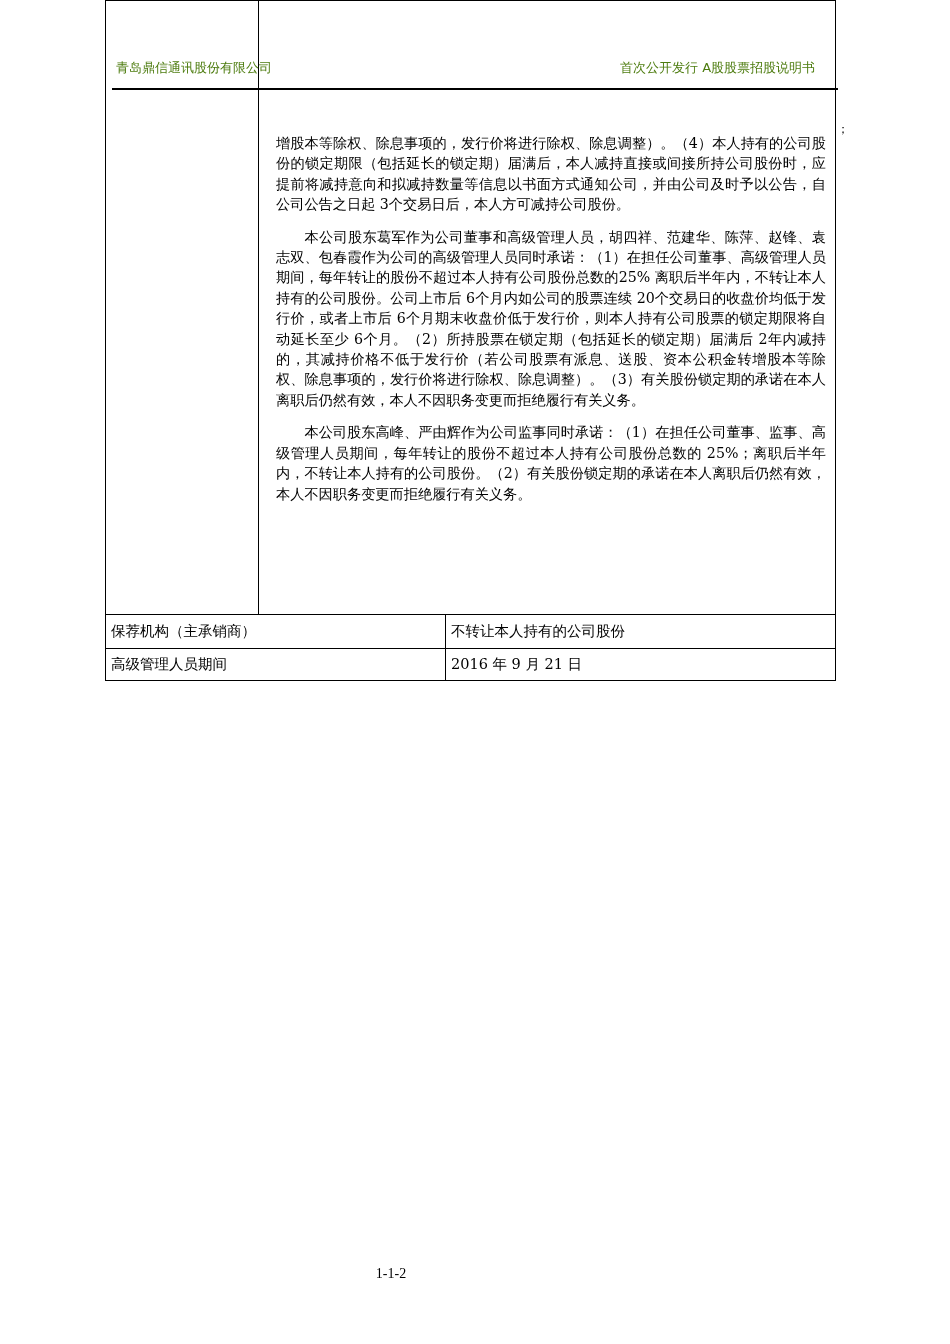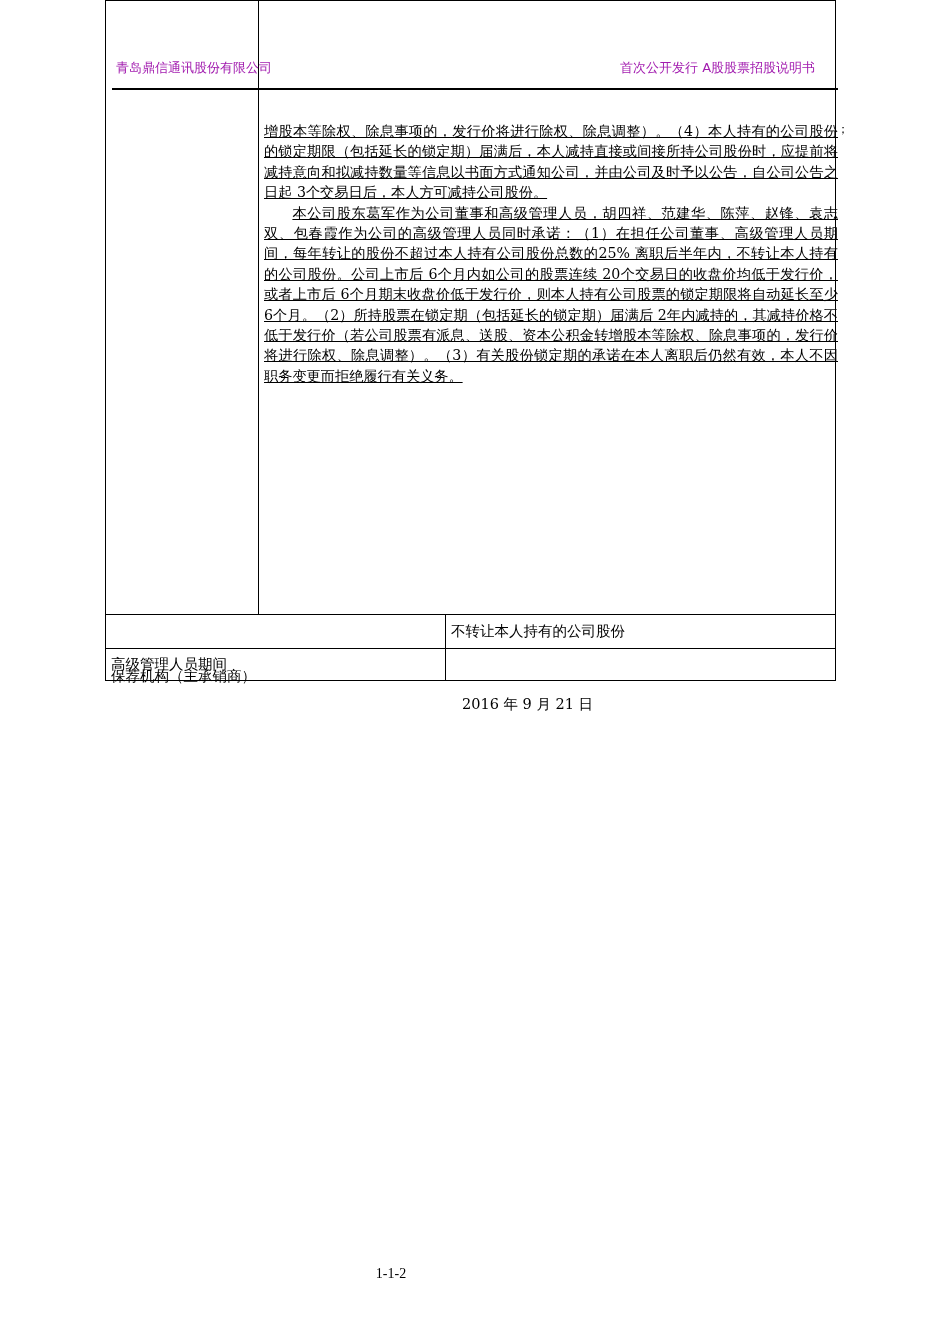--- a/index.html
+++ b/index.html
@@ -1,24 +1,24 @@
 <!DOCTYPE html>
 <html><head>
   <meta charset="utf-8">
   <style>
     html, body { margin: 0; padding: 0; background: #ffffff; }
     body { width: 950px; height: 1344px; position: relative; overflow: hidden;
            font-family: "DejaVu Serif", "Liberation Serif", serif; color: #000; }
     .vline { position: absolute; width: 1px; background: #000; }
     .hline { position: absolute; height: 1px; background: #000; }
     .hdr-text { position: absolute; top: 59px; font-size: 13px; white-space: nowrap;
-                font-family: "DejaVu Sans", "Liberation Sans", sans-serif; color: #a21caf; }
+                font-family: "DejaVu Sans", "Liberation Sans", sans-serif; color: #4d7c0f; }
     .body-text { position: absolute; left: 264px; top: 121px; width: 574px;
                  font-size: 14.2px; line-height: 20.4px; }
-    .body-text p { margin: 0; text-align: justify; text-decoration: underline; }
+    .body-text p { margin: 12px; text-align: justify; }
     .body-text p.indent { text-indent: 2em; }
     .cell-text { position: absolute; font-size: 14.5px; white-space: nowrap; }
     .stray { position: absolute; left: 837px; top: 121px; font-size: 12px; }
     .page-num { position: absolute; top: 1266px; left: 0; width: 782px; text-align: center;
                 font-size: 14px; font-family: "Liberation Serif", serif; }
   </style>
 </head>
 <body>
 
 <div class="hline" style="left:105px; top:0px; width:731px;"></div>
@@ -26,26 +26,27 @@
 <div class="vline" style="left:835px; top:0px; height:681px;"></div>
 <div class="vline" style="left:258px; top:0px; height:615px;"></div>
 
 <div class="hdr-text" style="left:116px;">青岛鼎信通讯股份有限公司</div>
 <div class="hdr-text" style="left:620px;text-align:right;">首次公开发行 A股股票招股说明书</div>
 <div class="hline" style="left:112px; top:88px; width:726px; height:1.5px;"></div>
 
 <div class="body-text">
   <p>增股本等除权、除息事项的，发行价将进行除权、除息调整）。（4）本人持有的公司股份的锁定期限（包括延长的锁定期）届满后，本人减持直接或间接所持公司股份时，应提前将减持意向和拟减持数量等信息以书面方式通知公司，并由公司及时予以公告，自公司公告之日起 3个交易日后，本人方可减持公司股份。</p>
   <p class="indent">本公司股东葛军作为公司董事和高级管理人员，胡四祥、范建华、陈萍、赵锋、袁志双、包春霞作为公司的高级管理人员同时承诺：（1）在担任公司董事、高级管理人员期间，每年转让的股份不超过本人持有公司股份总数的25% 离职后半年内，不转让本人持有的公司股份。公司上市后 6个月内如公司的股票连续 20个交易日的收盘价均低于发行价，或者上市后 6个月期末收盘价低于发行价，则本人持有公司股票的锁定期限将自动延长至少 6个月。（2）所持股票在锁定期（包括延长的锁定期）届满后 2年内减持的，其减持价格不低于发行价（若公司股票有派息、送股、资本公积金转增股本等除权、除息事项的，发行价将进行除权、除息调整）。（3）有关股份锁定期的承诺在本人离职后仍然有效，本人不因职务变更而拒绝履行有关义务。</p>
+  <p class="indent">本公司股东高峰、严由辉作为公司监事同时承诺：（1）在担任公司董事、监事、高级管理人员期间，每年转让的股份不超过本人持有公司股份总数的 25%；离职后半年内，不转让本人持有的公司股份。（2）有关股份锁定期的承诺在本人离职后仍然有效，本人不因职务变更而拒绝履行有关义务。</p>
 </div>
 <div class="stray">；</div>
 
 <div class="hline" style="left:105px; top:614px; width:731px;"></div>
 <div class="hline" style="left:105px; top:648px; width:731px;"></div>
 <div class="hline" style="left:105px; top:680px; width:731px;"></div>
 <div class="vline" style="left:445px; top:614px; height:67px;"></div>
 
-<div class="cell-text" style="left:111px; top:622px;margin-top:45px;">保荐机构（主承销商）</div>
+<div class="cell-text" style="left:111px; top:622px;">保荐机构（主承销商）</div>
 <div class="cell-text" style="left:451px; top:622px;">不转让本人持有的公司股份</div>
 <div class="cell-text" style="left:111px; top:655px;">高级管理人员期间</div>
-<div class="cell-text" style="left:462px; top:655px;margin-top:40px;">2016 年  9 月  21 日</div>
+<div class="cell-text" style="left:451px; top:655px;">2016 年  9 月  21 日</div>
 
 <div class="page-num">1-1-2</div>
 
 </body></html>

